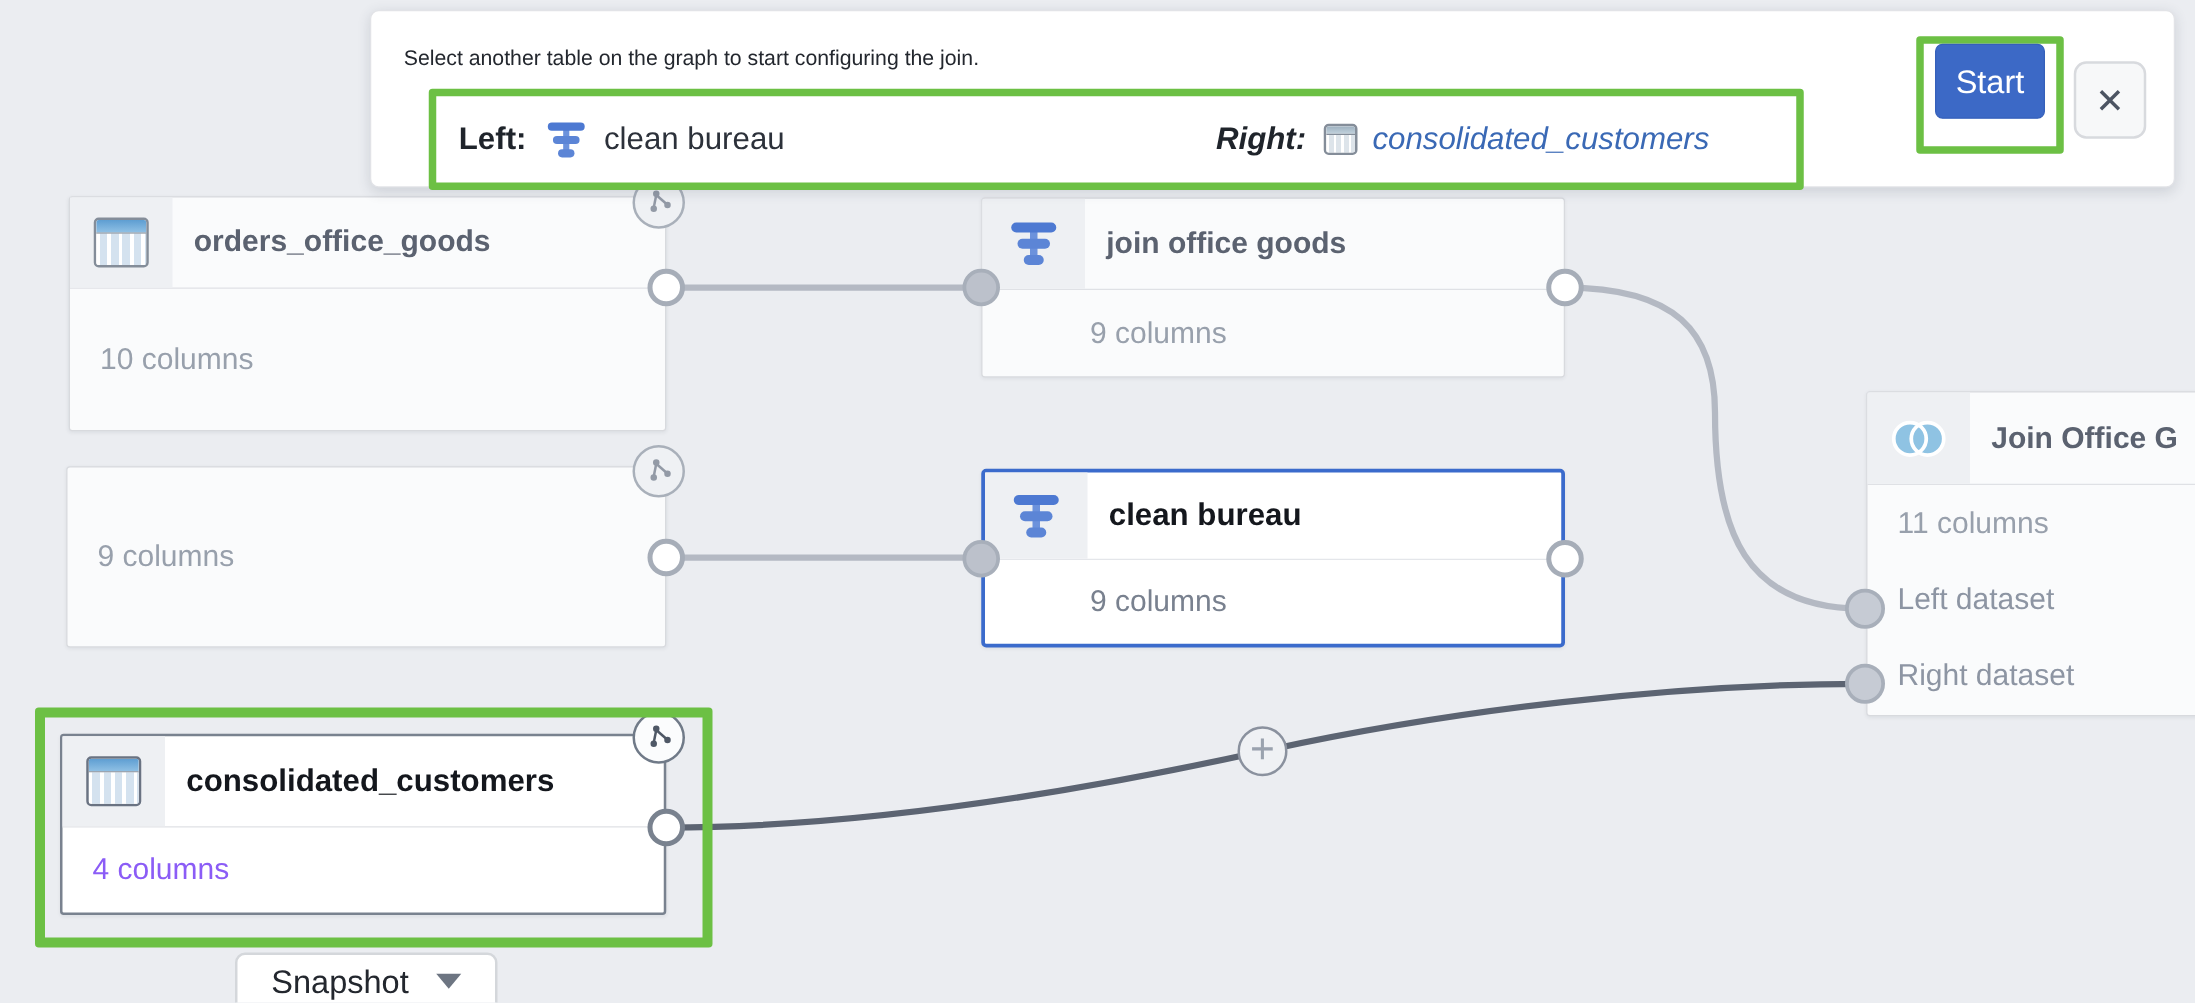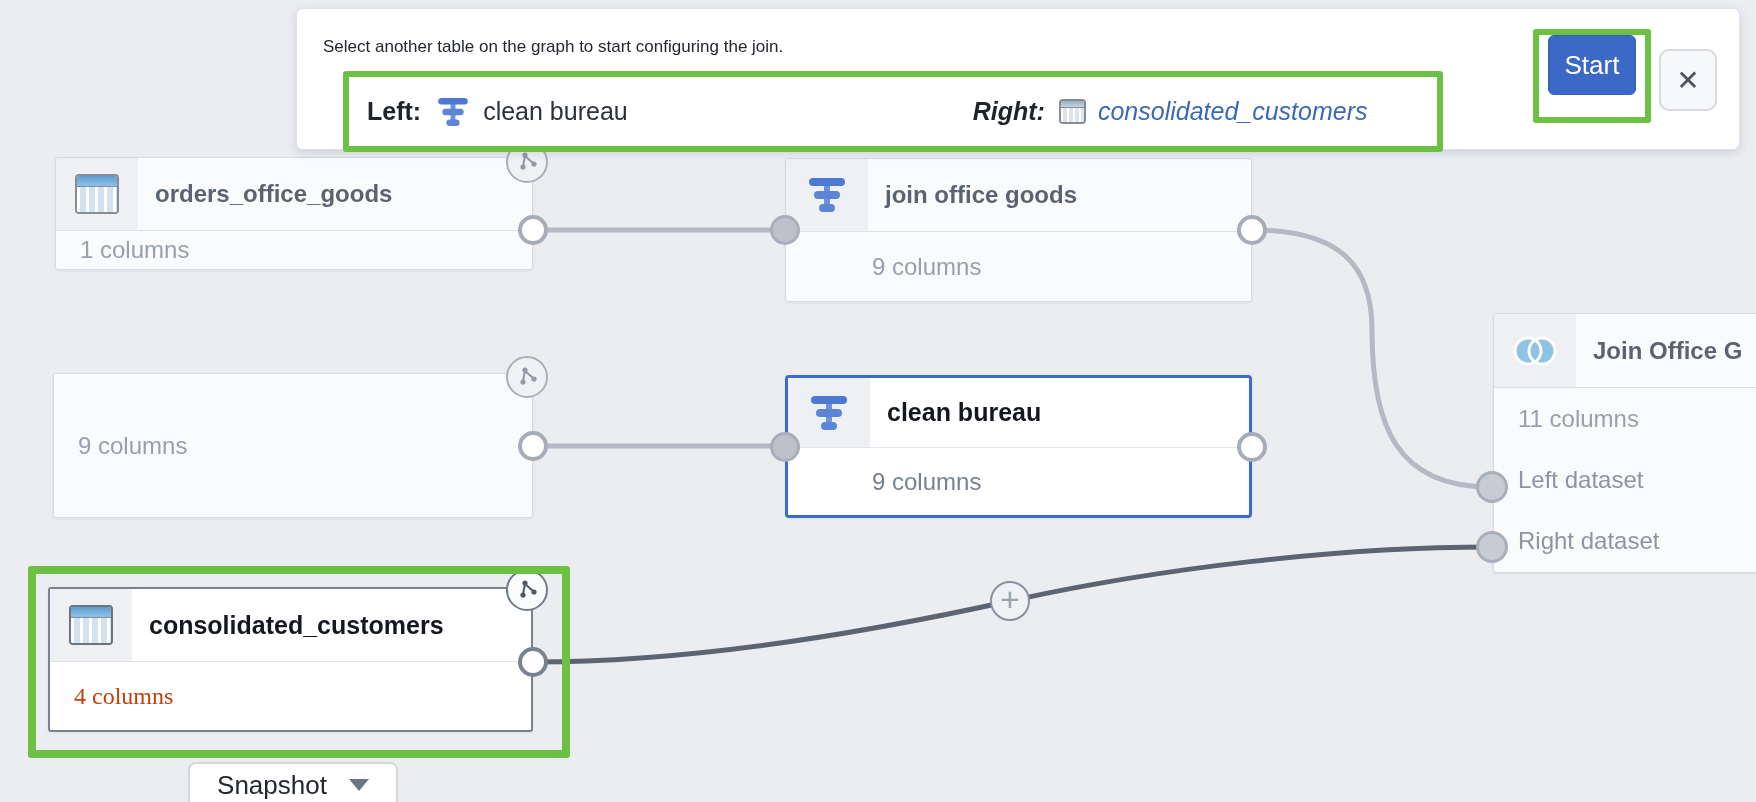--- a/index.html
+++ b/index.html
@@ -42,21 +42,21 @@
   }
   .card .bdy {
     flex:1; display:flex; align-items:center;
     padding-left:24px;
     font-size:24px; color:#98a0ac;
   }
   .card.selected { border:3px solid #3b6bcc; border-radius:4px; background:#ffffff; }
   .card.selected .hdr { border-bottom:1px solid #e4e6ea; }
   .card.selected .ttl, .card.hoverd .ttl { color:#14171d; font-size:25px; }
   .card.hoverd { border:2px solid #79828f; background:#ffffff; }
-  .card.hoverd .bdy { color:#c2410c;font-family:Liberation Serif, serif; }
+  .card.hoverd .bdy { color:#8b5cf6; }
   .card.selected .bdy { color:#79818f; }
   .card.joincard .bdy { padding:0; display:block; }
   .join-rows { display:flex; flex-direction:column; height:100%; }
   .join-rows > div { flex:1; display:flex; align-items:center; padding-left:24px; font-size:24px; }
   .row-cols { color:#98a0ac; }
   .row-port { color:#8d95a3; }
 
   
   .tbl-ico { width:44px; height:40px; border:2px solid #848d99; border-radius:4px; background:#fff; overflow:hidden; }
   .tbl-ico .band { height:11px; background:linear-gradient(#5e9ed2,#8fc0e4); border-bottom:1px solid #848d99; }
@@ -136,31 +136,31 @@
 
 <div id="canvas">
 
   <svg class="edges" width="1756" height="802">
     <path d="M533 230 H785" fill="none" stroke="#b4b9c3" stroke-width="5"></path>
     <path d="M533 446 H785" fill="none" stroke="#b4b9c3" stroke-width="5"></path>
     <path d="M1252 230 C1340 230 1372 265 1372 330 C1372 425 1396 487 1490 487" fill="none" stroke="#b4b9c3" stroke-width="5" stroke-linecap="round"></path>
     <path d="M533 662 C690 662 860 634 1010 601 C1160 568 1340 547 1490 547" fill="none" stroke="#5c6472" stroke-width="5" stroke-linecap="round"></path>
   </svg>
 
-  <div class="card" style="left:55px; top:157px; width:478px; height:113px;">
+  <div class="card" style="left:55px; top:157px; width:478px; height:188px;">
     <div class="hdr">
       <div class="icon-cell">
         <div class="tbl-ico">
             <div class="band"></div>
             <div class="cols"></div>
           </div>
       </div>
       <div class="ttl">orders_office_goods</div>
     </div>
-    <div class="bdy">1 columns</div>
+    <div class="bdy">10 columns</div>
   </div>
 
   <div class="card" style="left:785px; top:158px; width:467px; height:144px;">
     <div class="hdr">
       <div class="icon-cell">
         <div class="clean-ico">
             <i class="stem"></i>
             <i class="b1"></i>
             <i class="b2"></i>
             <i class="b3"></i>

